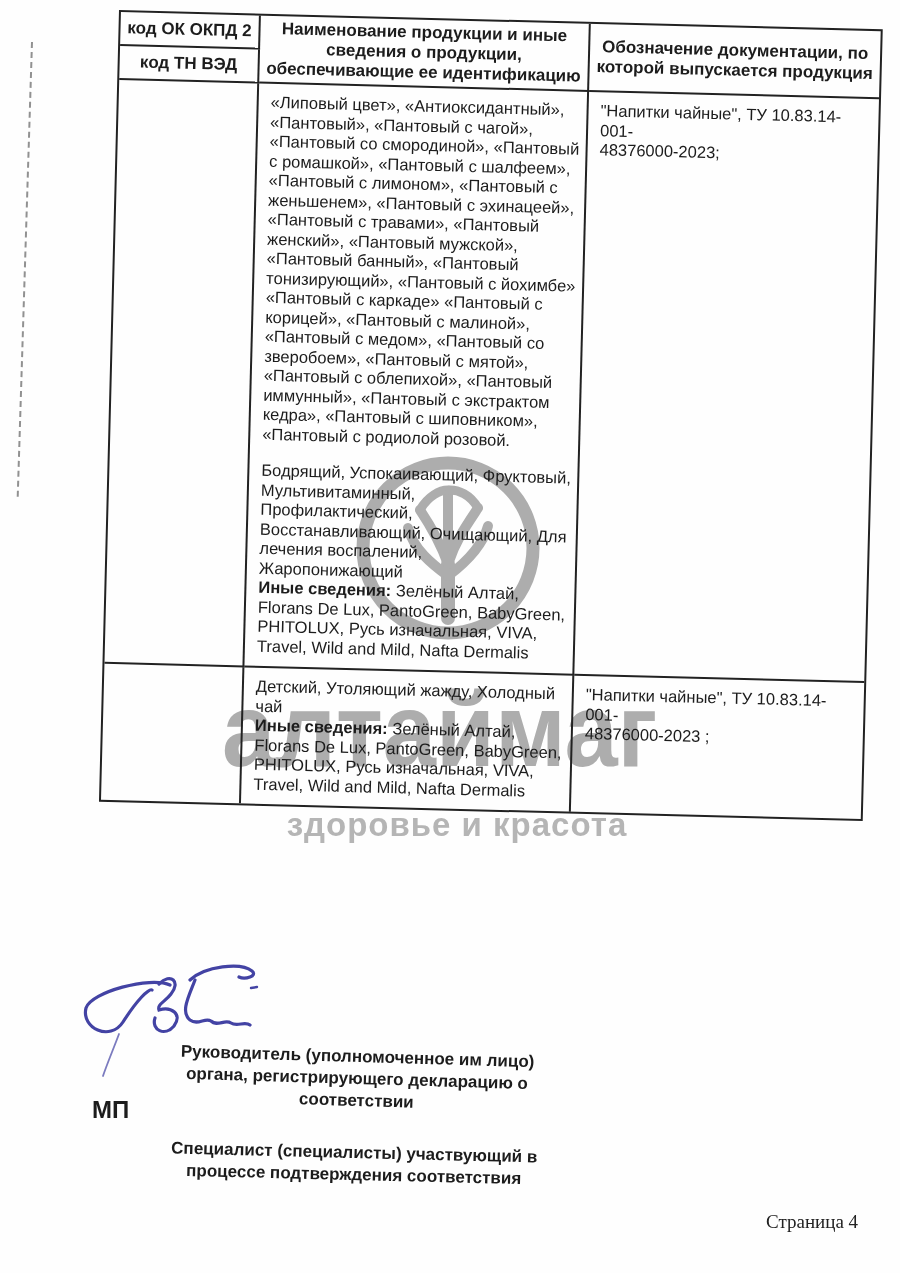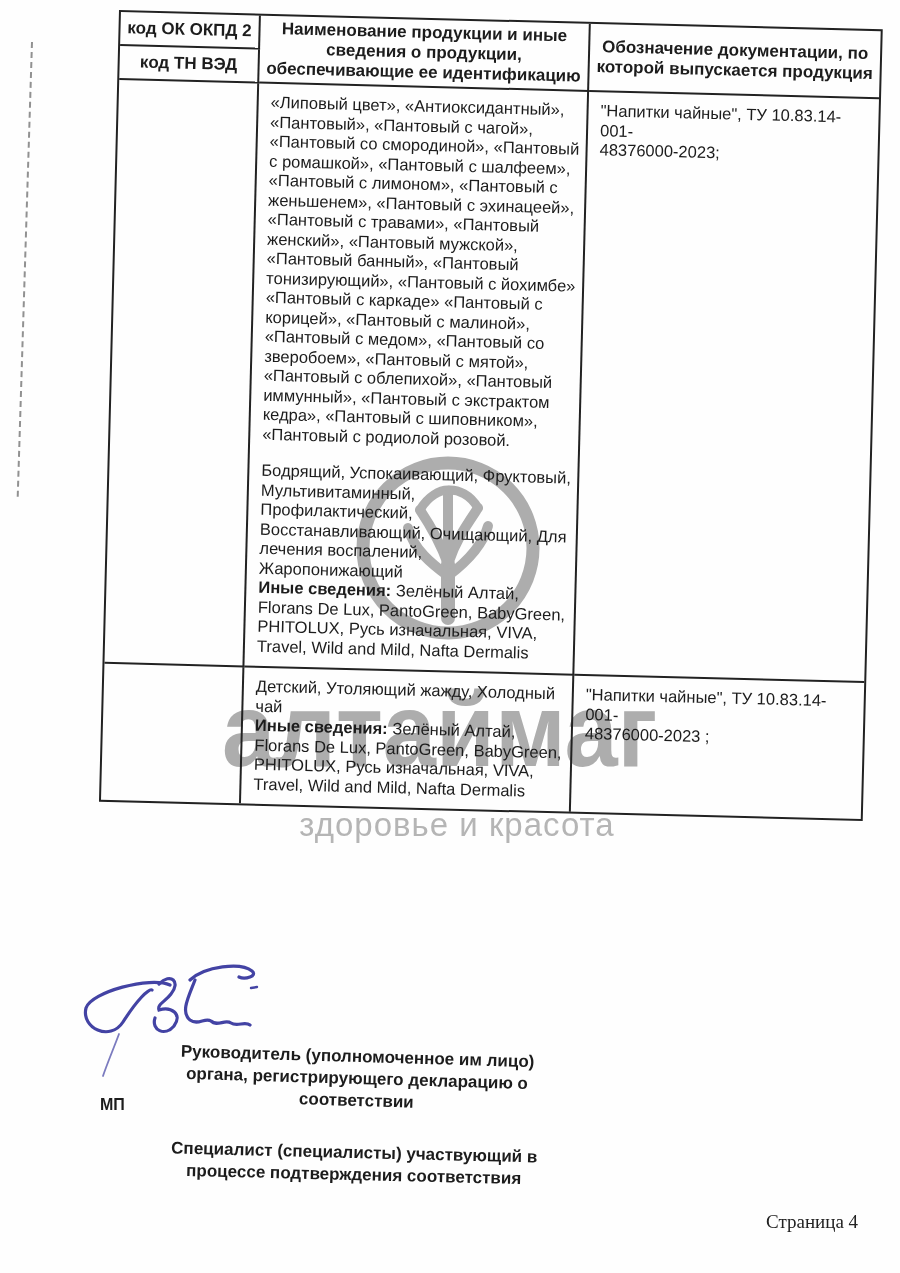--- a/index.html
+++ b/index.html
@@ -18,21 +18,21 @@
   .watermark{position:absolute;inset:0;z-index:1;}
   .wm-logo{position:absolute;left:348px;top:448px;width:200px;height:200px;}
   .wm-brand{
     position:absolute;left:222px;top:680px;width:520px;
     font-size:104px;line-height:100px;font-weight:bold;color:#adadad;
     letter-spacing:0px;transform:scaleX(.92);transform-origin:left center;
     white-space:nowrap;
   }
   .wm-tagline{
     position:absolute;left:222px;top:806px;width:470px;text-align:center;
-    font-size:33px;font-weight:normal;color:#b5b5b5;letter-spacing:1px;
+    font-size:33px;font-weight:bold;color:#b5b5b5;letter-spacing:1px;
     white-space:nowrap;
   }
   
   .doc-table{
     position:absolute;left:119px;top:10px;width:760px;z-index:2;
     transform:rotate(1.45deg);transform-origin:top left;
     display:grid;grid-template-columns:140px 330px 290px;
     grid-template-rows:34px 34px auto auto;
     border:2px solid #222;font-size:16.5px;line-height:19.5px;
   }
@@ -48,21 +48,21 @@
   .pre{white-space:pre-line;}
   .gap{height:17px;}
   
   .signature{position:absolute;left:55px;top:950px;width:300px;height:135px;z-index:2;}
   
   .approver{
     position:absolute;left:172px;top:1046px;width:370px;z-index:2;
     font-weight:bold;font-size:17px;line-height:22px;text-align:center;
     white-space:pre-line;transform:rotate(1.7deg);
   }
-  .mp{position:absolute;left:100px;top:1096px;font-weight:bold;font-size:16px;z-index:2;}
+  .mp{position:absolute;left:92px;top:1096px;font-weight:bold;font-size:24px;z-index:2;}
   .specialist{
     position:absolute;left:160px;top:1142px;width:388px;z-index:2;
     font-weight:bold;font-size:17px;line-height:22px;text-align:center;
     white-space:pre-line;transform:rotate(1.4deg);
   }
   .page-num{
     position:absolute;left:766px;top:1211px;z-index:2;
     font-family:"Liberation Serif",serif;font-size:19px;color:#222;
   }
 </style>

